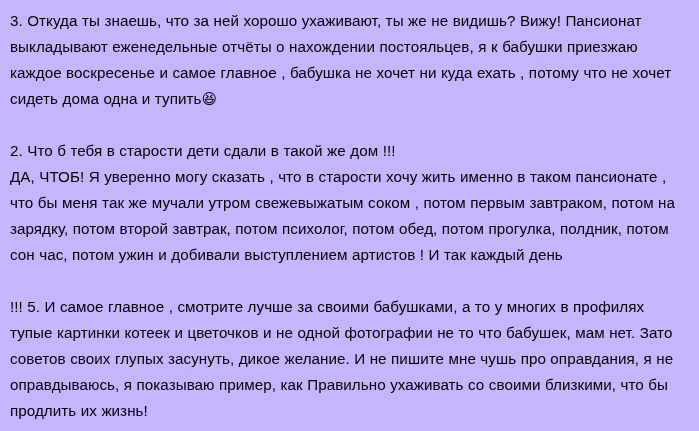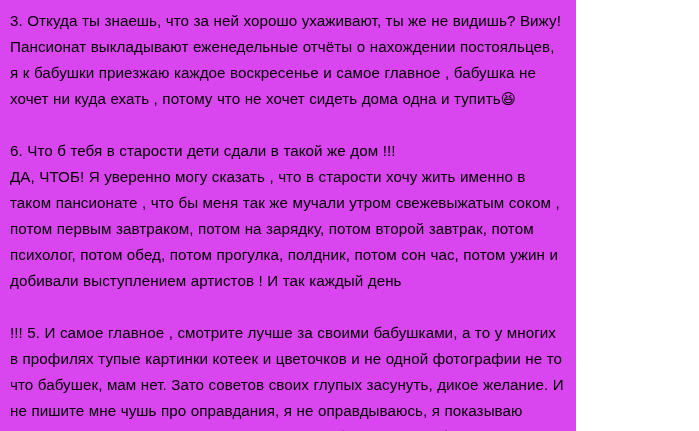--- a/index.html
+++ b/index.html
@@ -9,24 +9,24 @@
   body {
     width: 699px;
     height: 431px;
     background: #ffffff;
     font-family: "Liberation Sans", sans-serif;
     color: #000000;
     overflow: hidden;
   }
   .page {
     box-sizing: border-box;
-    width: 576px;
+    width: 699px;
     height: 431px;
     padding: 8px 10px 0 10px;
-    background: #d946ef;
+    background: #c4b5fd;
   }
   .para {
     font-size: 15.2px;
     line-height: 26px;
     letter-spacing: 0.05px;
     word-spacing: 0.2px;
     text-align: left;
     color: #000000;
     margin: 0;
   }
@@ -40,21 +40,21 @@
 </style>
 </head>
 <body>
 
 <div class="page">
 
   <p class="para"><span>3. Откуда ты знаешь, что за ней хорошо ухаживают, ты же не видишь? Вижу! Пансионат выкладывают еженедельные отчёты о нахождении постояльцев, я к бабушки приезжаю каждое воскресенье и самое главное , бабушка не хочет ни куда ехать , потому что не хочет сидеть дома одна и тупить</span><span class="emoji">😆</span></p>
 
   <div class="gap"></div>
 
-  <p class="para">6. Что б тебя в старости дети сдали в такой же дом !!!</p>
+  <p class="para">2. Что б тебя в старости дети сдали в такой же дом !!!</p>
 
   <p class="para">ДА, ЧТОБ! Я уверенно могу сказать , что в старости хочу жить именно в таком пансионате , что бы меня так же мучали утром свежевыжатым соком , потом первым завтраком, потом на зарядку, потом второй завтрак, потом психолог, потом обед, потом прогулка, полдник, потом сон час, потом ужин и добивали выступлением артистов ! И так каждый день</p>
 
   <div class="gap"></div>
 
   <p class="para">!!! 5. И самое главное , смотрите лучше за своими бабушками, а то у многих в профилях тупые картинки котеек и цветочков и не одной фотографии не то что бабушек, мам нет. Зато советов своих глупых засунуть, дикое желание. И не пишите мне чушь про оправдания, я не оправдываюсь, я показываю пример, как Правильно ухаживать со своими близкими, что бы продлить их жизнь!</p>
 
 </div>
 
 </body></html>

